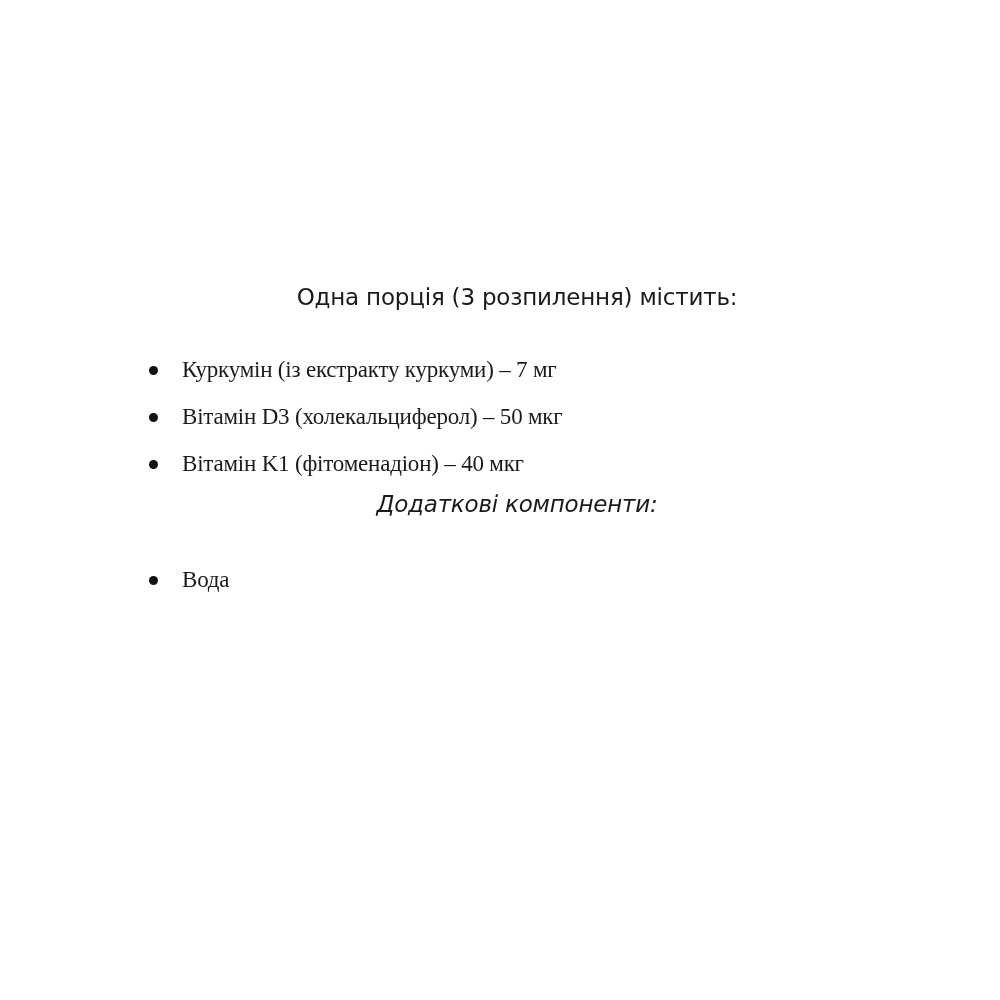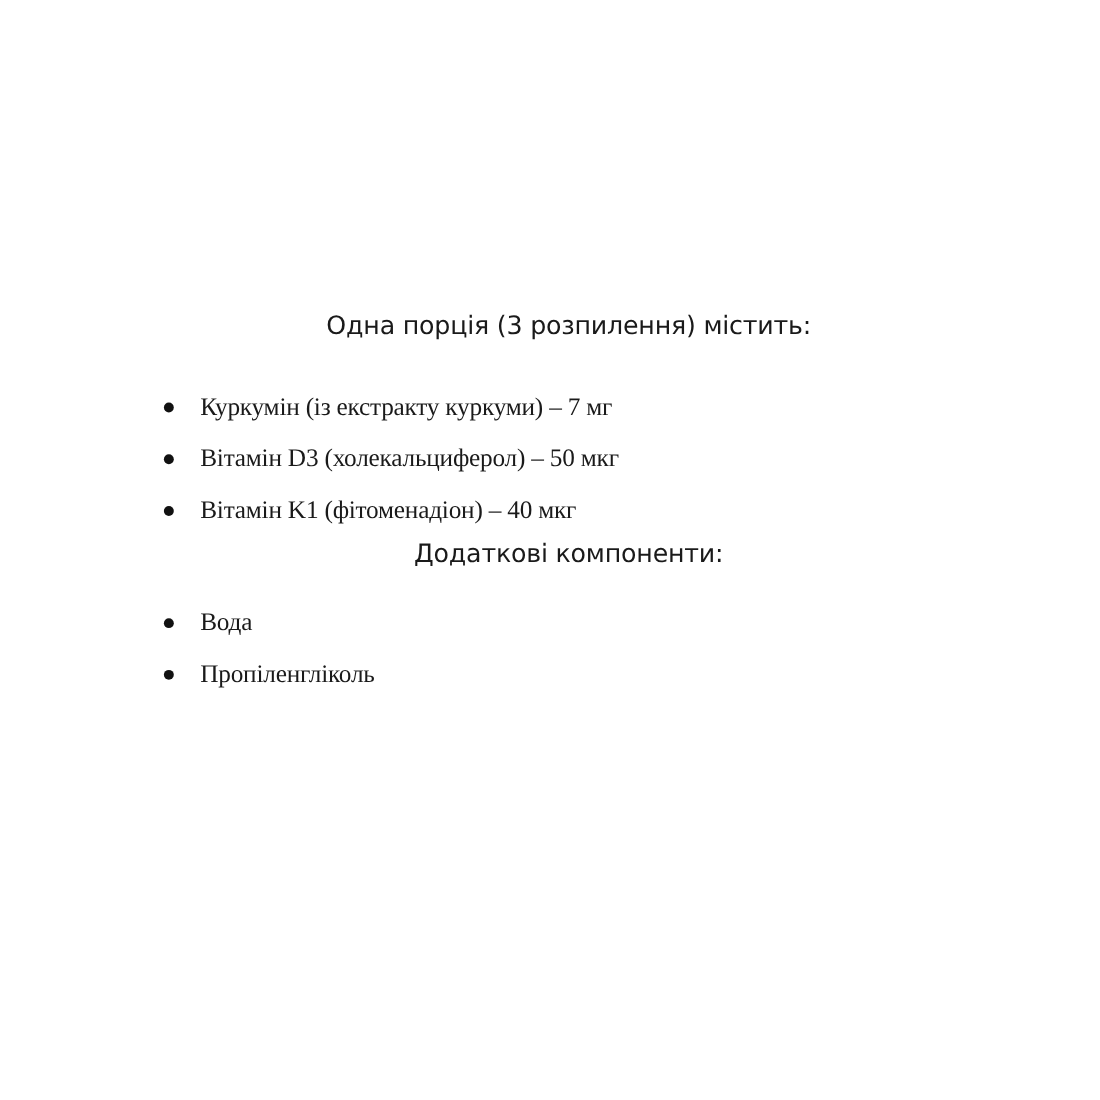--- a/index.html
+++ b/index.html
@@ -46,21 +46,21 @@
       position: absolute;
       left: 32px;
       top: 13px;
       width: 9px;
       height: 9px;
       border-radius: 50%;
       background: #111111;
     }
     #p1 { margin-bottom: 39px; }
     #list1 { margin-bottom: 0; }
-    #p2 { margin-top: -7px; margin-bottom: 28px; }
+    #p2 { margin-top: -7px; margin-bottom: 42px; font-style: italic; }
   </style>
 </head>
 <body>
 
 <div class="content">
   <p id="p1" class="para">Одна порція (3 розпилення) містить:</p>
 
   <ul id="list1" class="list">
     <li>
       <span class="bullet"></span>
@@ -76,18 +76,14 @@
     </li>
   </ul>
 
   <p id="p2" class="para">Додаткові компоненти:</p>
 
   <ul class="list">
     <li>
       <span class="bullet"></span>
       <span>Вода</span>
     </li>
-    <li>
-      <span class="bullet"></span>
-      <span>Пропіленгліколь</span>
-    </li>
   </ul>
 </div>
 
 </body></html>

